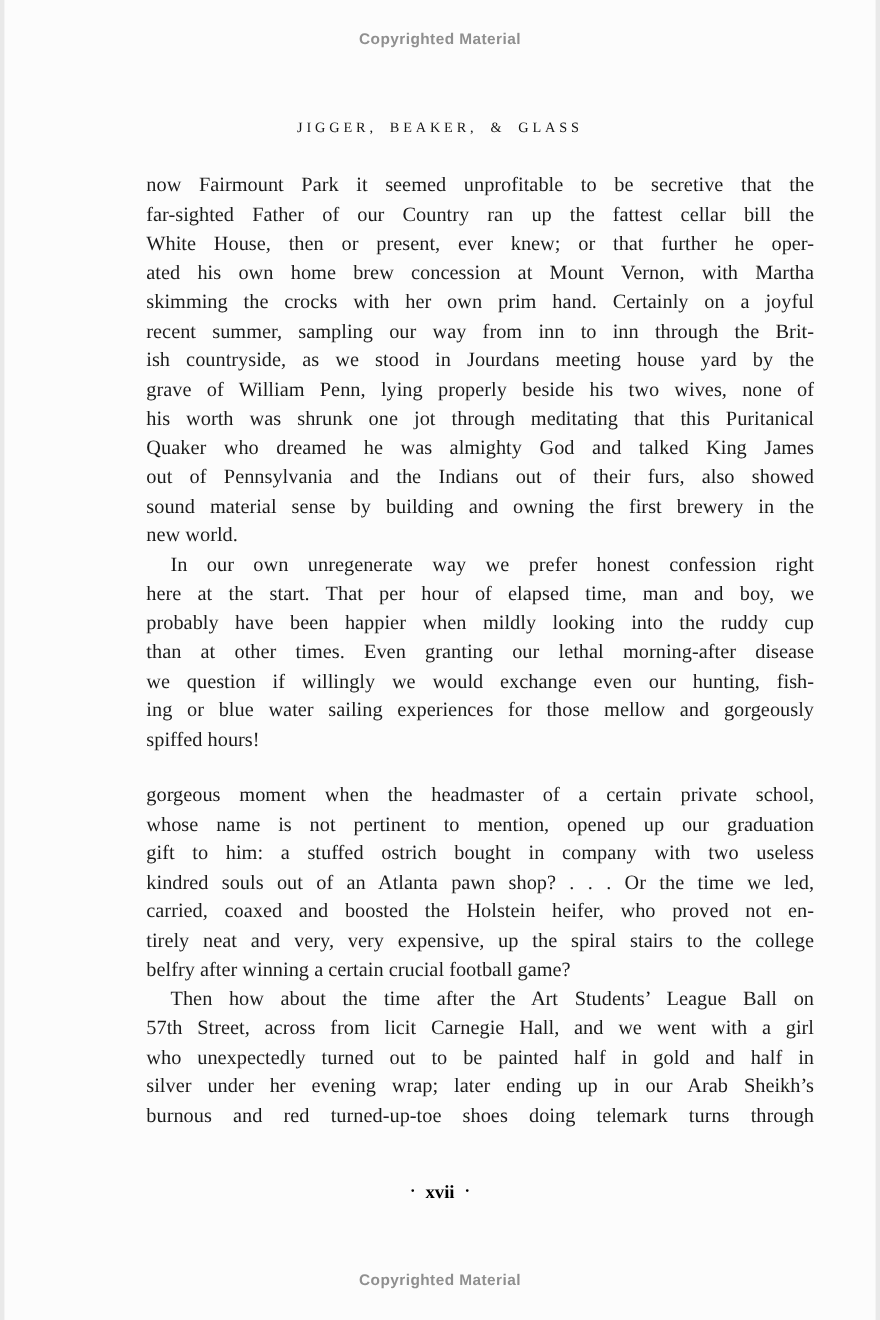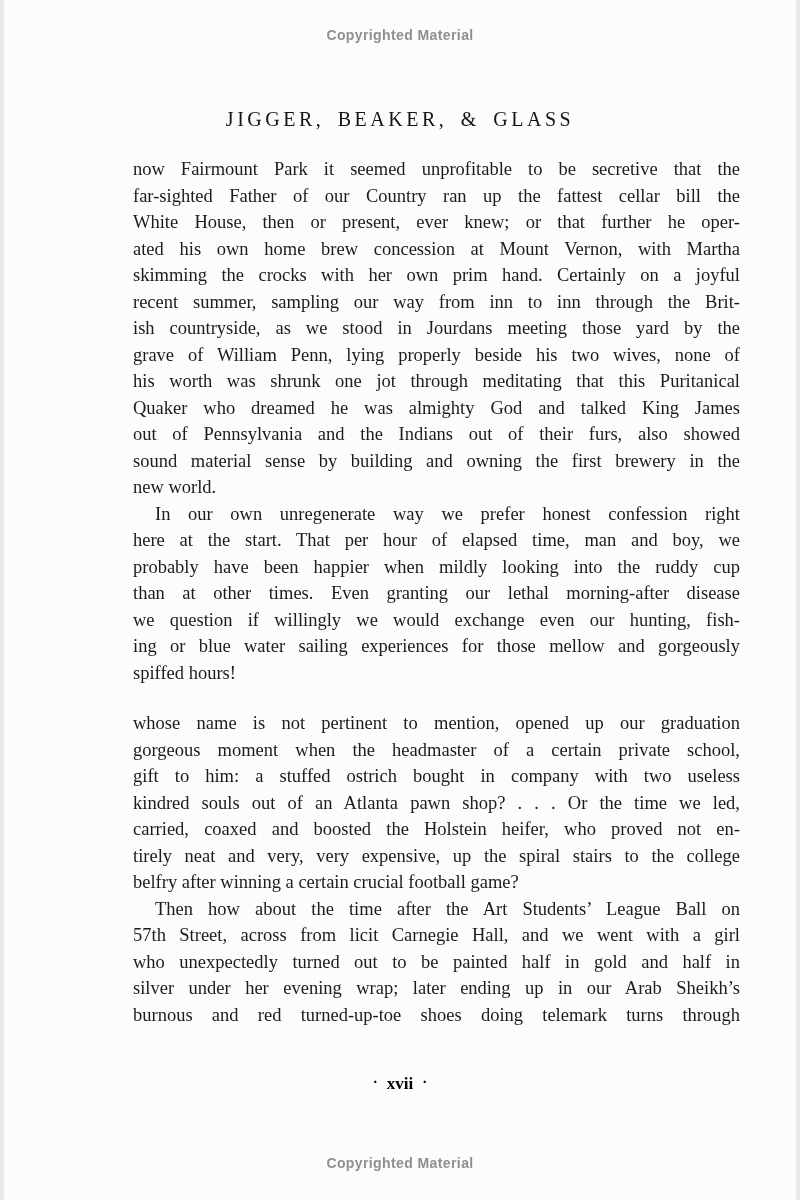--- a/index.html
+++ b/index.html
@@ -19,21 +19,21 @@
     font-weight:700;
     font-size:14px;
     letter-spacing:0.4px;
     color:#8f8f8f;
   }
   .notice-top { top:27px; }
   .notice-bottom { top:1155px; }
   .running-head {
     position:absolute; top:108px; left:0; width:100%;
     text-align:center;
-    font-size:20px;
+    font-size:13px;
     font-weight:400;
     letter-spacing:3.5px;
     word-spacing:5px;
     color:#141414;
   }
   .body-text {
     position:absolute;
     left:97px; top:156px; width:607px;
     font-size:18.5px;
     line-height:26.5px;
@@ -74,40 +74,40 @@
   <div class="running-head">JIGGER, BEAKER, &amp; GLASS</div>
 
   <div class="body-text">
       <div class="para">
         <div class="line">now Fairmount Park it seemed unprofitable to be secretive that the</div>
         <div class="line">far-sighted Father of our Country ran up the fattest cellar bill the</div>
         <div class="line">White House, then or present, ever knew; or that further he oper-</div>
         <div class="line">ated his own home brew concession at Mount Vernon, with Martha</div>
         <div class="line">skimming the crocks with her own prim hand. Certainly on a joyful</div>
         <div class="line">recent summer, sampling our way from inn to inn through the Brit-</div>
-        <div class="line">ish countryside, as we stood in Jourdans meeting those yard by the</div>
+        <div class="line">ish countryside, as we stood in Jourdans meeting house yard by the</div>
         <div class="line">grave of William Penn, lying properly beside his two wives, none of</div>
         <div class="line">his worth was shrunk one jot through meditating that this Puritanical</div>
         <div class="line">Quaker who dreamed he was almighty God and talked King James</div>
         <div class="line">out of Pennsylvania and the Indians out of their furs, also showed</div>
         <div class="line">sound material sense by building and owning the first brewery in the</div>
         <div class="line flush-left">new world.</div>
       </div>
       <div class="para">
         <div class="line indent">In our own unregenerate way we prefer honest confession right</div>
         <div class="line">here at the start. That per hour of elapsed time, man and boy, we</div>
         <div class="line">probably have been happier when mildly looking into the ruddy cup</div>
         <div class="line">than at other times. Even granting our lethal morning-after disease</div>
         <div class="line">we question if willingly we would exchange even our hunting, fish-</div>
         <div class="line">ing or blue water sailing experiences for those mellow and gorgeously</div>
         <div class="line flush-left">spiffed hours!</div>
       </div>
       <div class="para break-before">
+        <div class="line">gorgeous moment when the headmaster of a certain private school,</div>
         <div class="line">whose name is not pertinent to mention, opened up our graduation</div>
-        <div class="line">gorgeous moment when the headmaster of a certain private school,</div>
         <div class="line">gift to him: a stuffed ostrich bought in company with two useless</div>
         <div class="line">kindred souls out of an Atlanta pawn shop? . . . Or the time we led,</div>
         <div class="line">carried, coaxed and boosted the Holstein heifer, who proved not en-</div>
         <div class="line">tirely neat and very, very expensive, up the spiral stairs to the college</div>
         <div class="line flush-left">belfry after winning a certain crucial football game?</div>
       </div>
       <div class="para">
         <div class="line indent">Then how about the time after the Art Students’ League Ball on</div>
         <div class="line">57th Street, across from licit Carnegie Hall, and we went with a girl</div>
         <div class="line">who unexpectedly turned out to be painted half in gold and half in</div>

